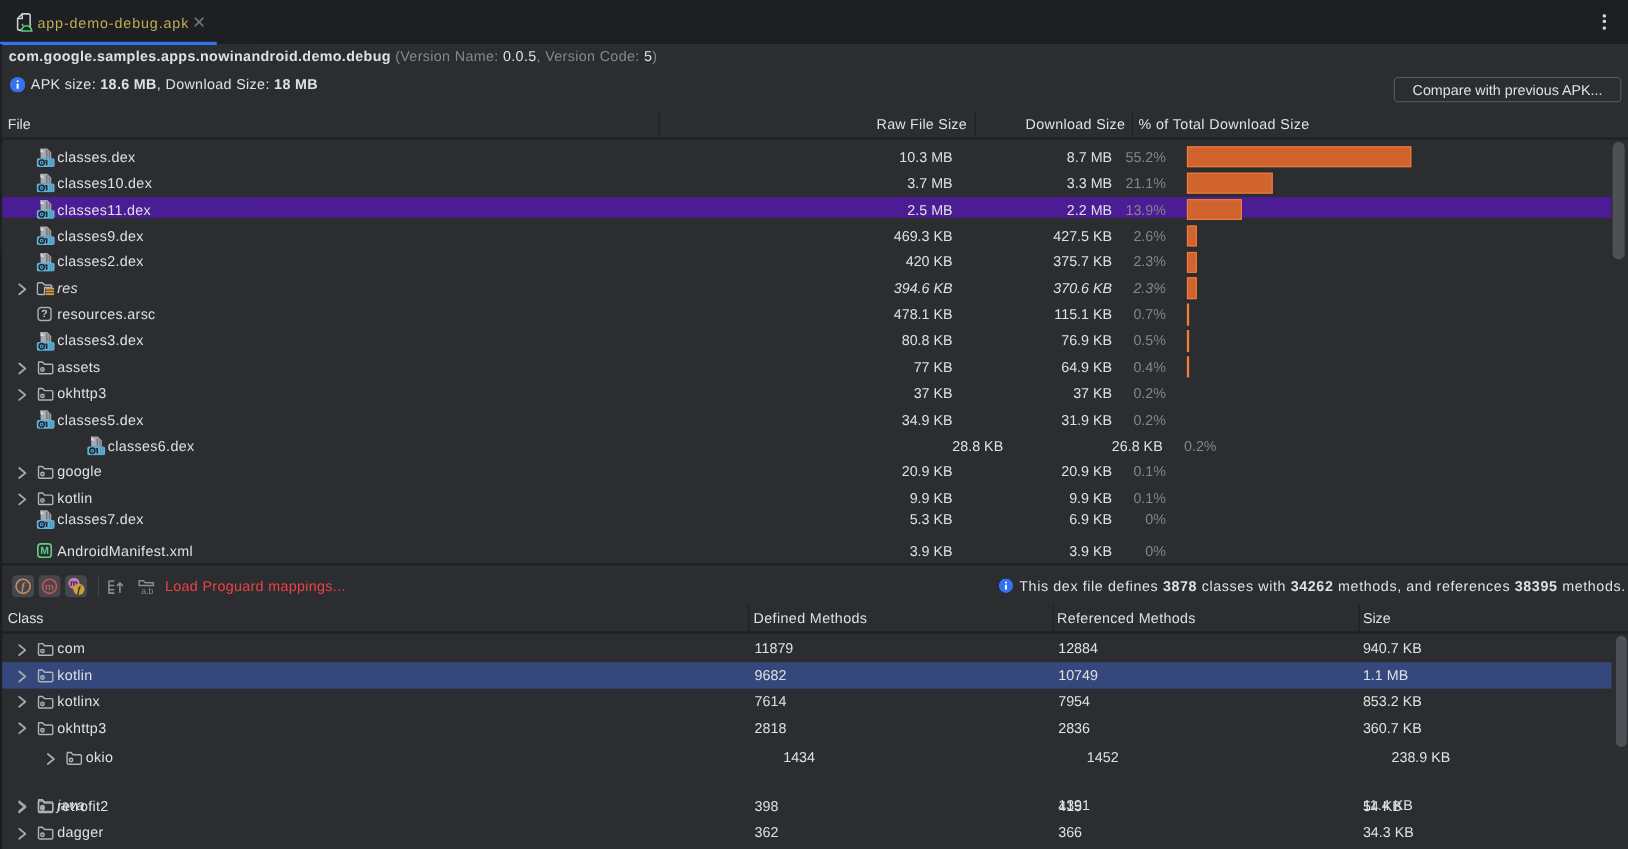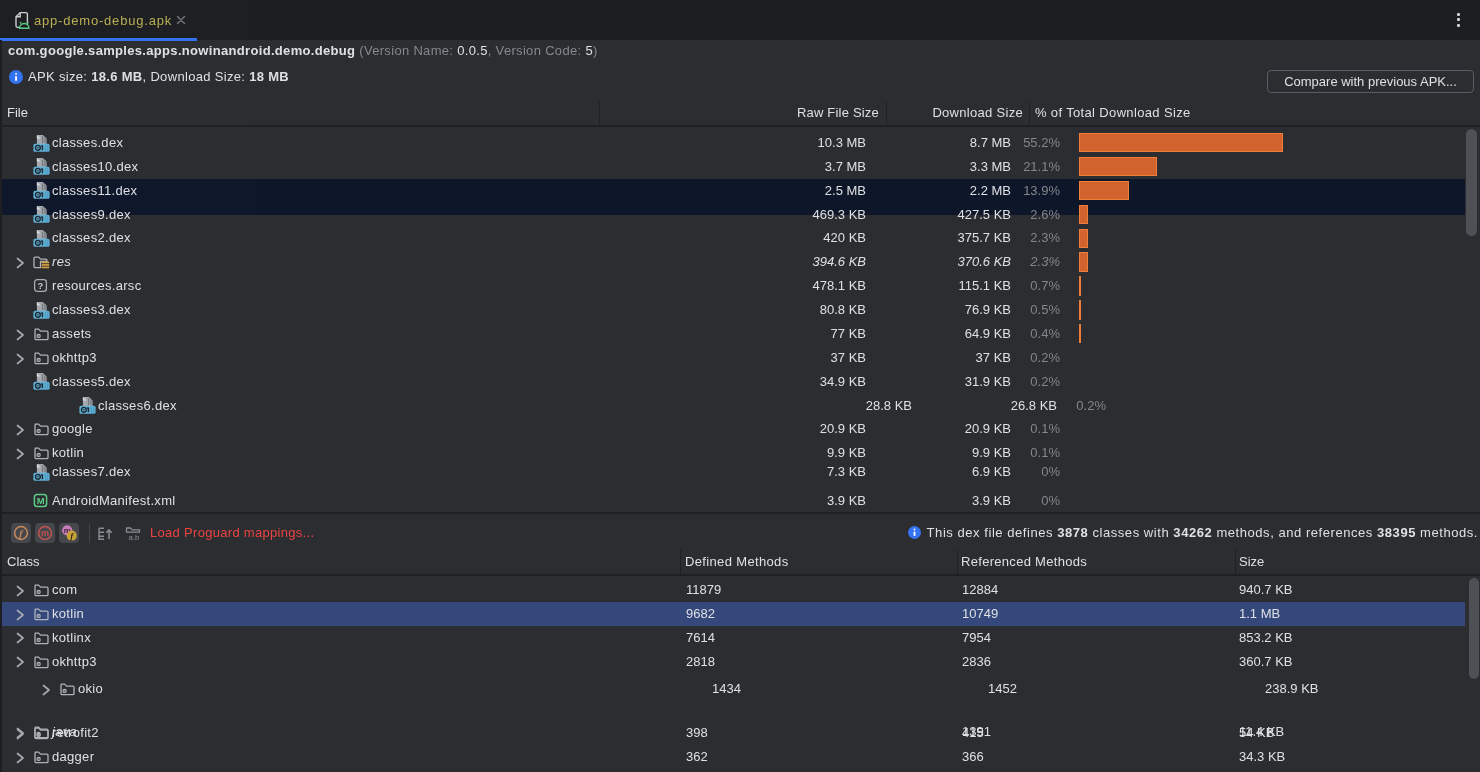--- a/index.html
+++ b/index.html
@@ -85,21 +85,21 @@
         <path d="M8.2 12.5 l1.2 -1" stroke="#1E2B36" stroke-width="1.2"></path>
 <rect x="11.9" y="10.6" width="1.2" height="6.4" fill="#4E9CC0"></rect>
         <rect x="14" y="10.6" width="1.2" height="6.4" fill="#4E9CC0"></rect>
 </svg>
       <span class="nm">classes10.dex</span>
       <span class="v1">3.7 MB</span>
       <span class="v2">3.3 MB</span>
       <span class="pc">21.1%</span>
       <div class="bar" style="width:77.7px"></div>
     </div>
-<div class="r" style="top:178.74px;height:36px;line-height:23.87px; background:#0f172a;text-align:right;">
+<div class="r" style="top:178.74px;height:19px;line-height:23.87px; background:#4c1d95;text-align:right;">
       <svg class="abs" style="left:33px;top:2.5px" width="17" height="18" viewBox="0 0 17 18">
 <path d="M3.9 0.9 h6 l3.7 3.6 v5.6 h-9.7 z" fill="#A6AAB0"></path>
 <path d="M3.9 0.9 l0 3.6 3.7 0 z" fill="#D7DADE"></path>
 <rect x="8.9" y="2.2" width="1.3" height="7" fill="#73767C"></rect>
         <rect x="11.3" y="3.4" width="1.3" height="5.8" fill="#73767C"></rect>
 <rect x="0.4" y="9.8" width="16.2" height="8" rx="1.6" fill="#62B1D6"></rect>
 <circle cx="4.9" cy="13.8" r="2.4" fill="none" stroke="#1E2B36" stroke-width="1.4"></circle>
         <circle cx="4.9" cy="13.8" r="0.8" fill="#1E2B36"></circle>
 <path d="M9.4 11.6 l0 4.6" stroke="#1E2B36" stroke-width="1.5"></path>
         <path d="M8.2 12.5 l1.2 -1" stroke="#1E2B36" stroke-width="1.2"></path>
@@ -302,21 +302,21 @@
         <rect x="11.3" y="3.4" width="1.3" height="5.8" fill="#73767C"></rect>
 <rect x="0.4" y="9.8" width="16.2" height="8" rx="1.6" fill="#62B1D6"></rect>
 <circle cx="4.9" cy="13.8" r="2.4" fill="none" stroke="#1E2B36" stroke-width="1.4"></circle>
         <circle cx="4.9" cy="13.8" r="0.8" fill="#1E2B36"></circle>
 <path d="M9.4 11.6 l0 4.6" stroke="#1E2B36" stroke-width="1.5"></path>
         <path d="M8.2 12.5 l1.2 -1" stroke="#1E2B36" stroke-width="1.2"></path>
 <rect x="11.9" y="10.6" width="1.2" height="6.4" fill="#4E9CC0"></rect>
         <rect x="14" y="10.6" width="1.2" height="6.4" fill="#4E9CC0"></rect>
 </svg>
       <span class="nm">classes7.dex</span>
-      <span class="v1">7.3 KB</span>
+      <span class="v1">5.3 KB</span>
       <span class="v2">6.9 KB</span>
       <span class="pc">0%</span>
     </div>
 <div class="r" style="top:489.05px;height:23.87px;line-height:23.87px;">
       <svg class="abs" style="left:33px;top:4px" width="15" height="15" viewBox="0 0 15 15">
 <rect x="1.4" y="1.4" width="12.2" height="12.2" rx="2.8" fill="none" stroke="#5ECD85" stroke-width="1.5"></rect>
 <text x="7.6" y="10.8" font-family="Liberation Sans,sans-serif" font-size="9.5" font-weight="bold" fill="#5ECD85" text-anchor="middle">M</text>
 </svg>
       <span class="nm">AndroidManifest.xml</span>
       <span class="v1">3.9 KB</span>

